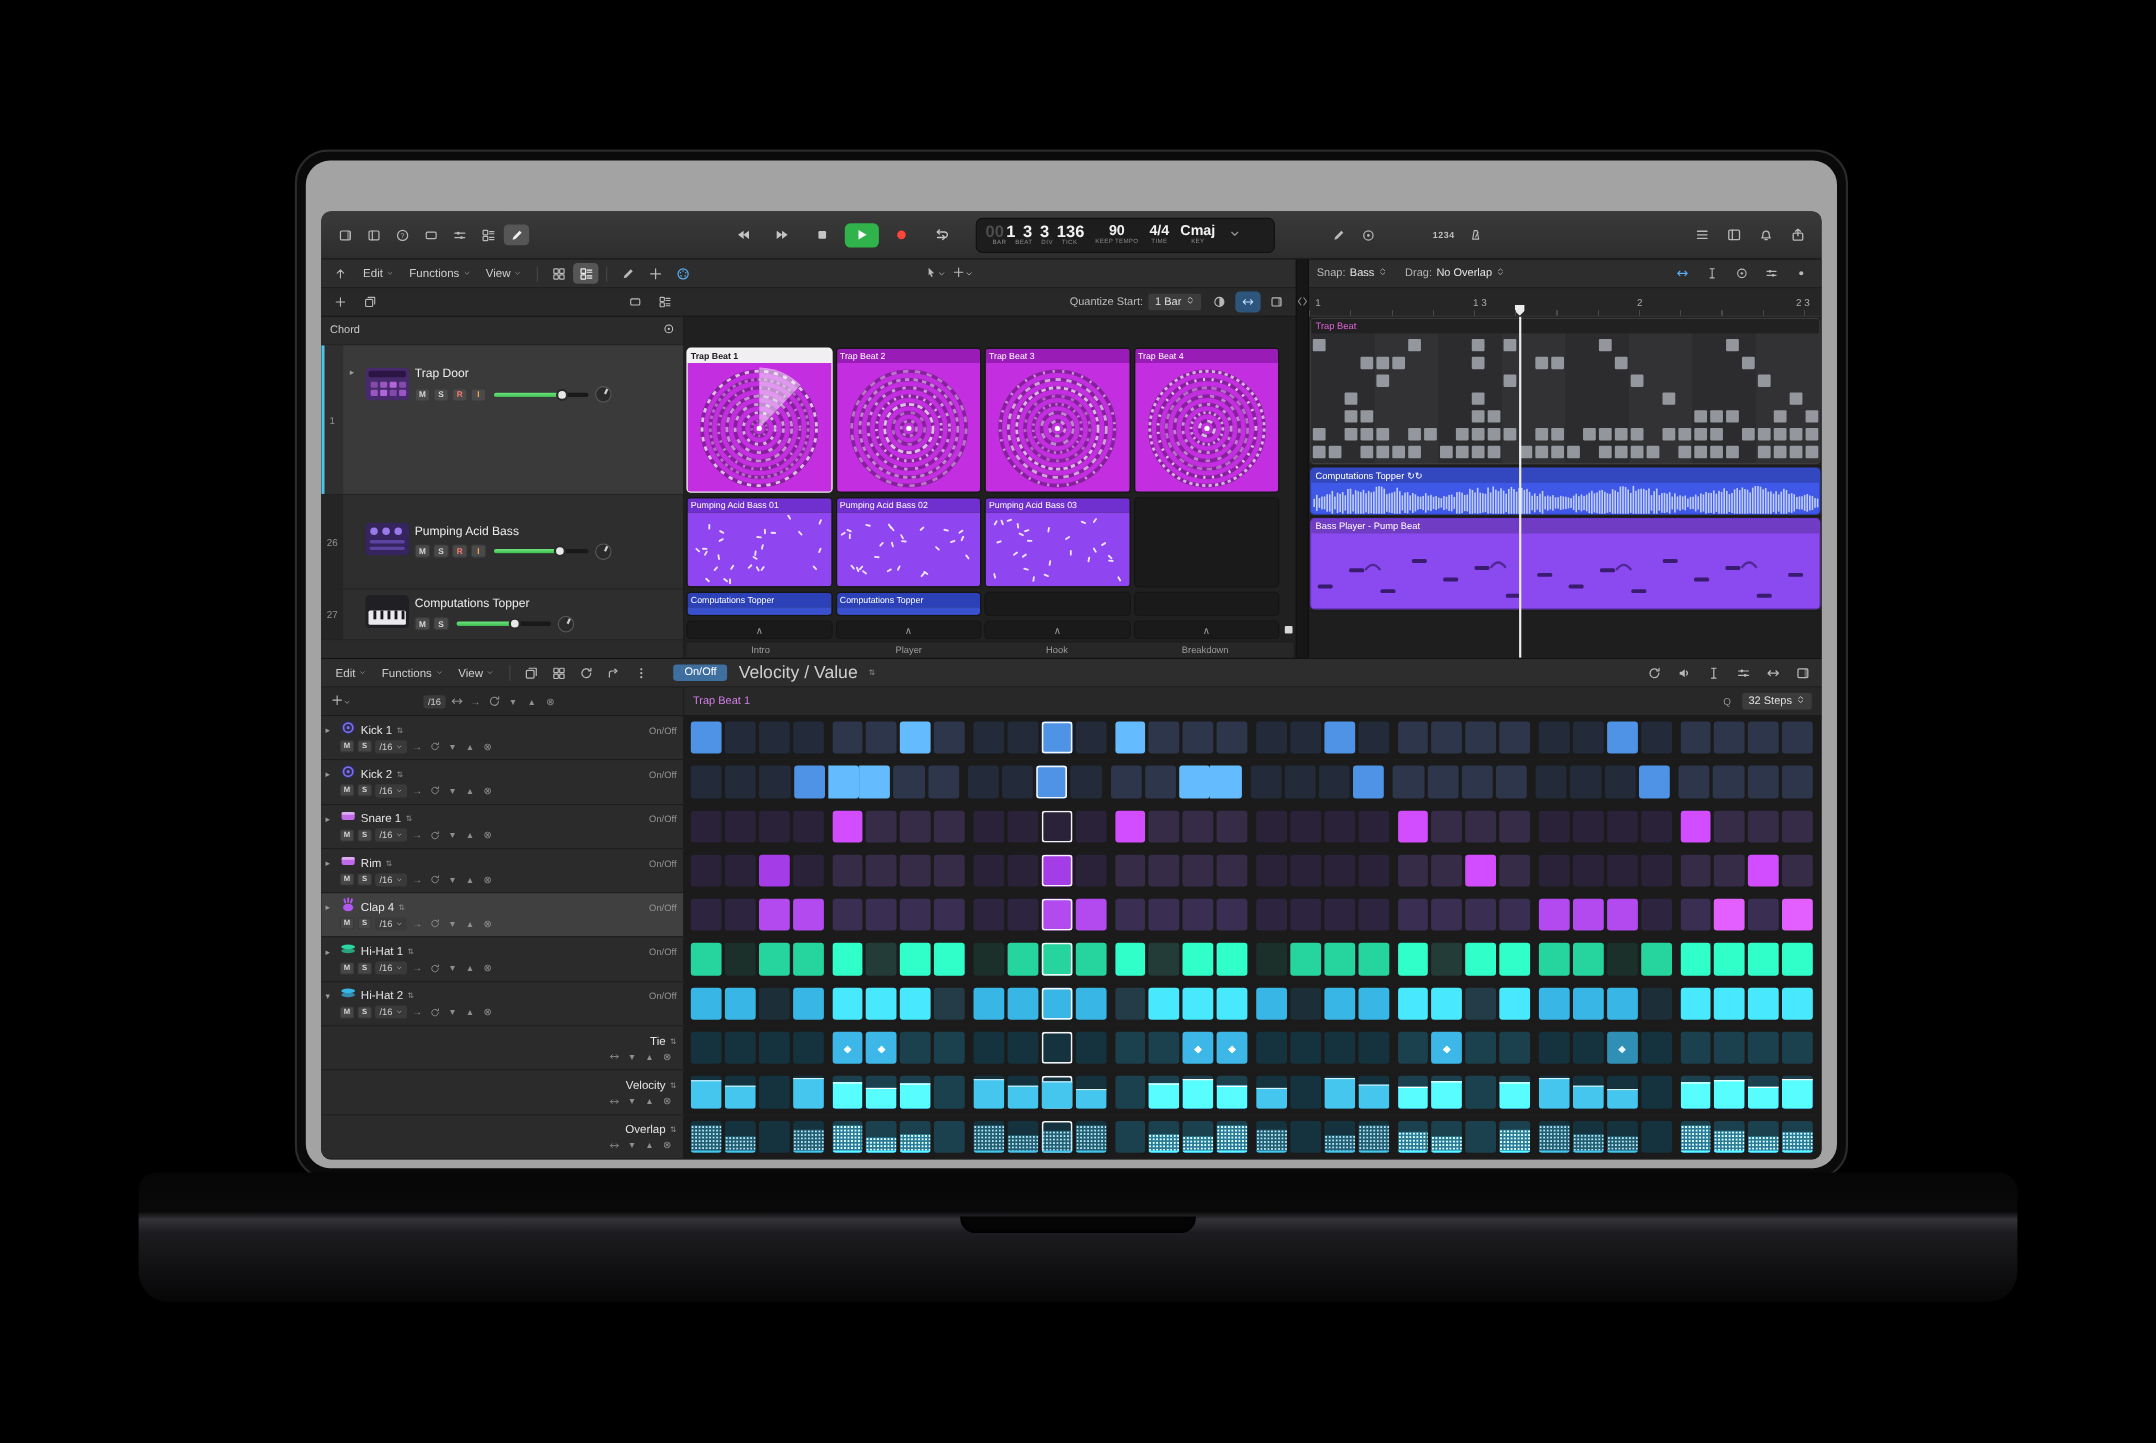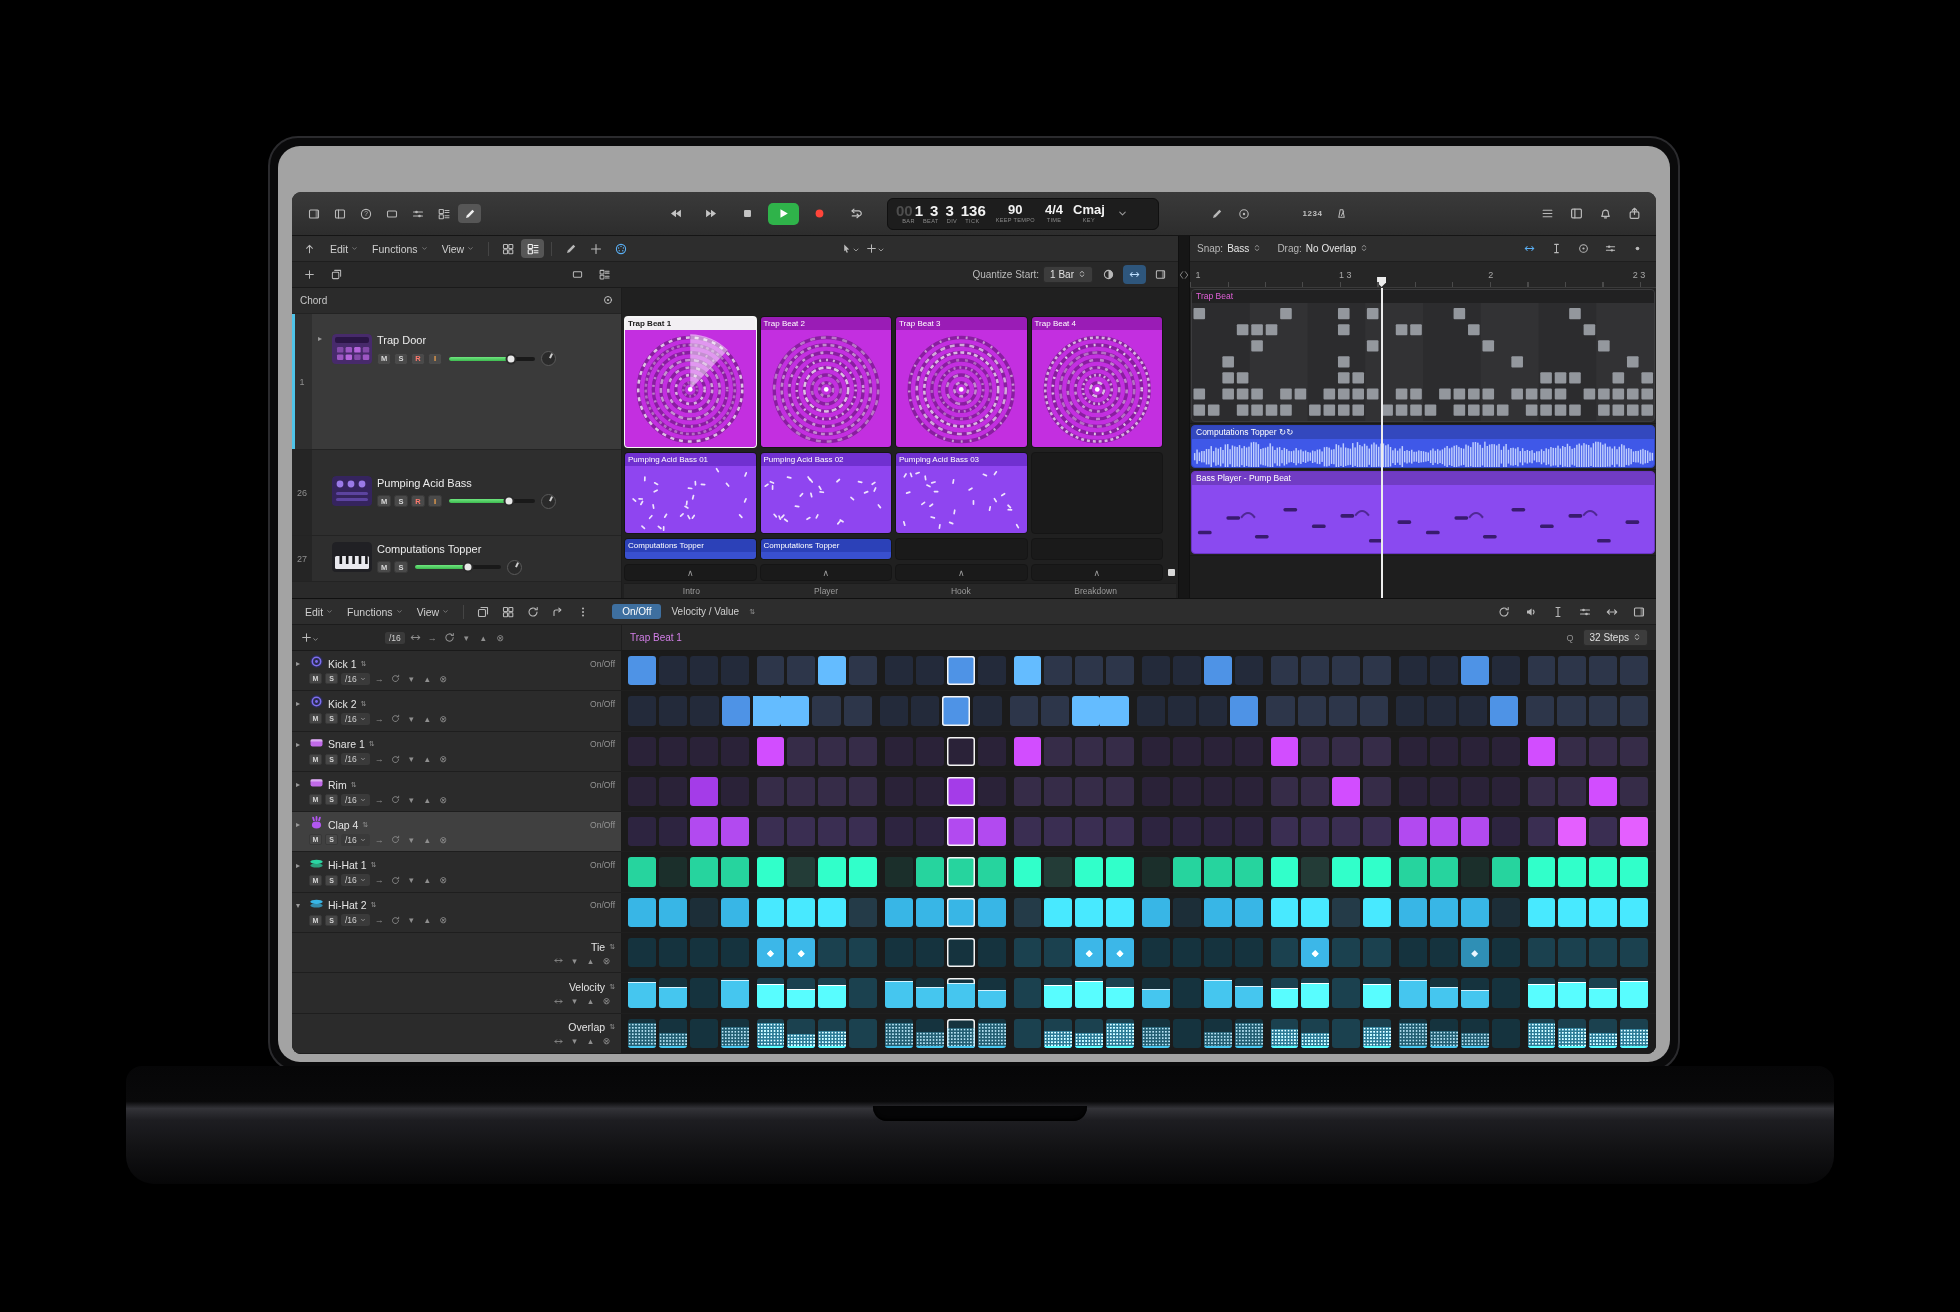--- a/index.html
+++ b/index.html
@@ -110,21 +110,21 @@
   .rgn{position:absolute;inset:1px;border-radius:4px;overflow:hidden;display:flex;flex-direction:column}
   .rgn-lbl{height:13px;flex:0 0 13px;font-size:8.5px;line-height:13px;padding:0 4px;white-space:nowrap;overflow:hidden}
   .rgn-bd{flex:1;position:relative}
   .lane-fill{flex:1;background:#1e1e1e}
   .playhead{position:absolute;top:0;bottom:0;left:41%;width:1.5px;background:#ededed;z-index:6}
 
   
   .seq{flex:1;display:flex;flex-direction:column;background:#232323;overflow:hidden}
   .seq-toolbar{height:26px;flex:0 0 26px;display:flex;align-items:center;background:#2d2d2d;border-bottom:1px solid #1c1c1c;padding:0 6px;gap:2px}
   .pill{padding:2px 10px;border-radius:3px;font-size:10px;color:#fff;background:#3e6f9f}
-  .mode-plain{padding:2px 8px;font-size:10px;color:#cfcfcf}
+  .mode-plain{padding:2px 8px;font-size:16px;color:#cfcfcf}
   .seq-secondary{height:26px;flex:0 0 26px;display:flex;align-items:stretch;background:#282828;border-bottom:1px solid #1a1a1a}
   .seq-sec-left{width:330px;flex:0 0 330px;display:flex;align-items:center;gap:4px;padding:0 6px;border-right:1px solid #1d1d1d}
   .seq-sec-right{flex:1;display:flex;align-items:center;padding:0 8px;gap:6px}
   .pattern-lbl{font-size:10px;color:#d37fe8}
   .mini{display:inline-flex;align-items:center;gap:3px;background:#3a3a3a;border-radius:2.5px;padding:1px 4px;font-size:8.5px;color:#d0d0d0}
   .sicon{color:#8f8f8f;font-size:9px;display:inline-flex;align-items:center;justify-content:center;min-width:13px}
   .seq-rows{flex:1;display:flex;flex-direction:column}
   .srow{flex:1;display:flex;border-bottom:1px solid #1e1e1e;min-height:0}
   .srow-hd{width:330px;flex:0 0 330px;background:#2b2b2b;border-right:1px solid #1a1a1a;display:flex;flex-direction:column;justify-content:center;gap:2px;padding:2px 6px 2px 4px}
   .srow-hd.sel{background:#404040}

